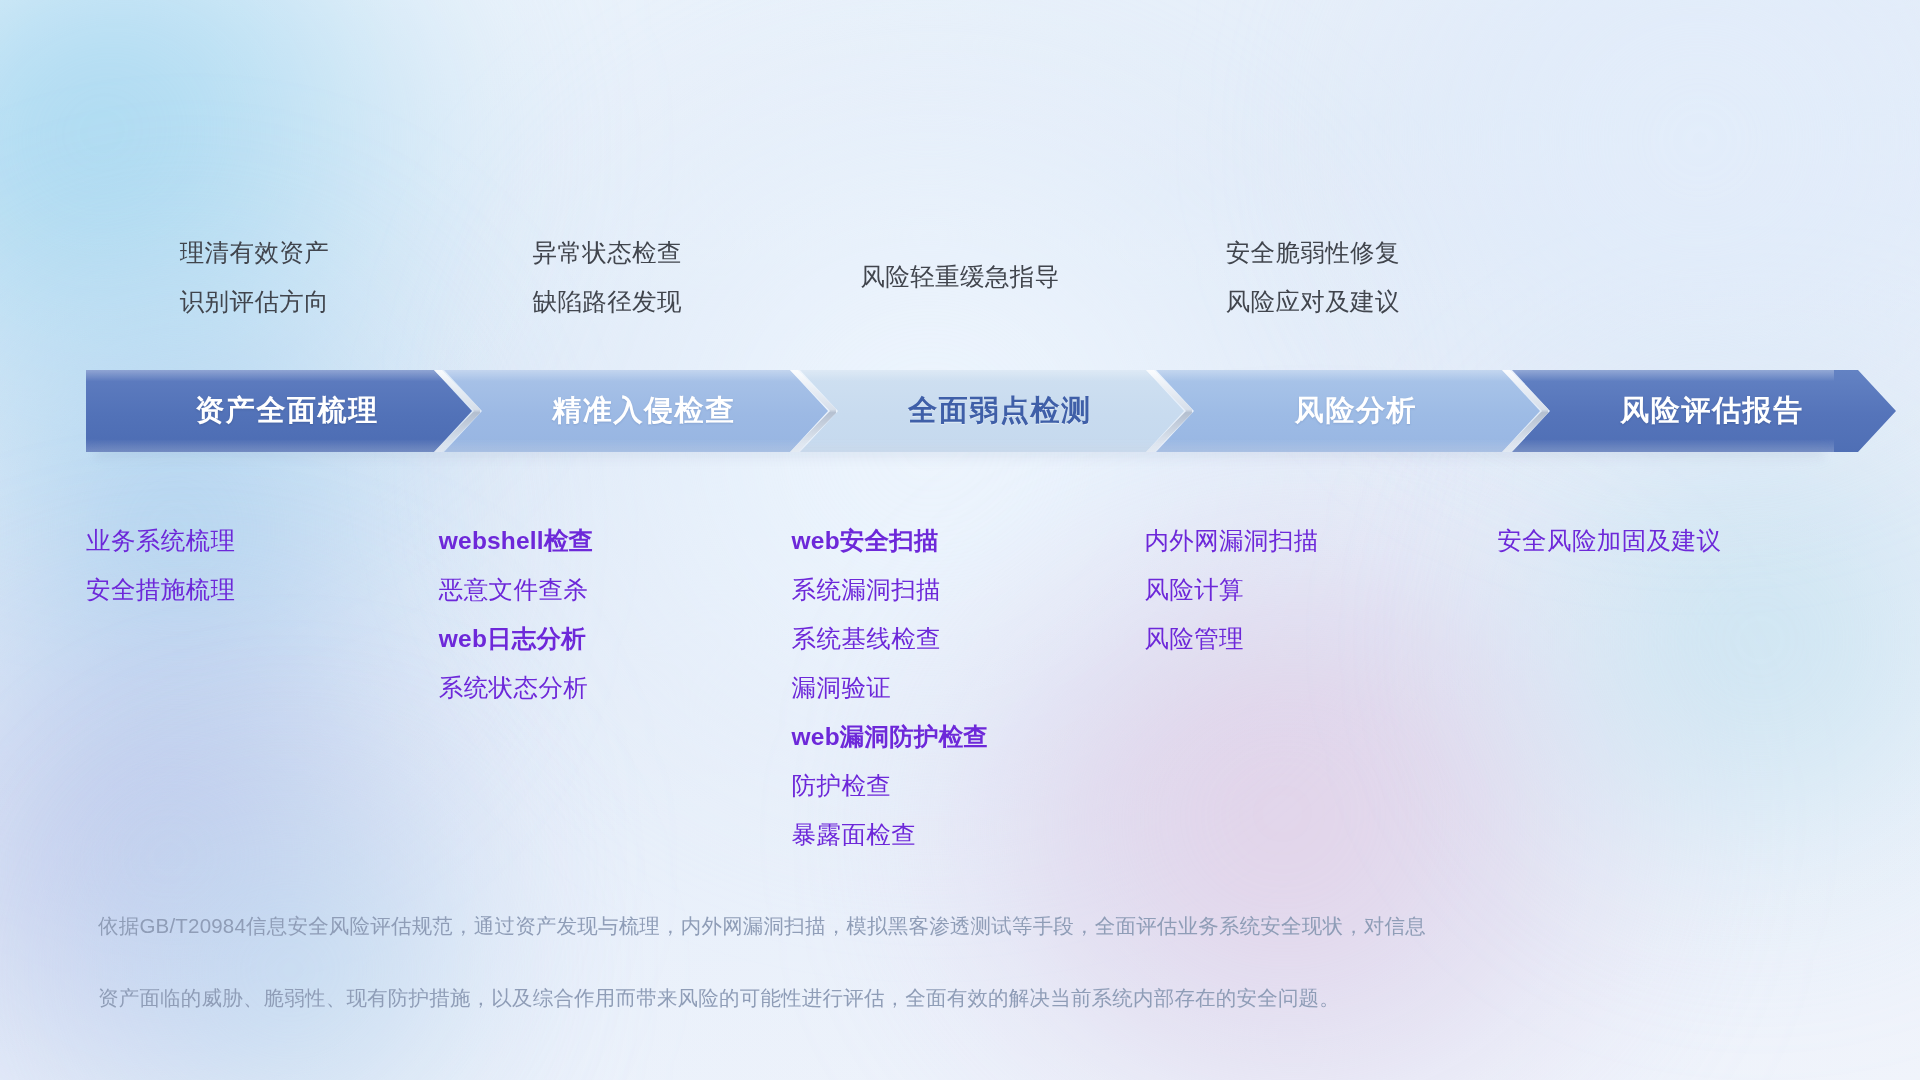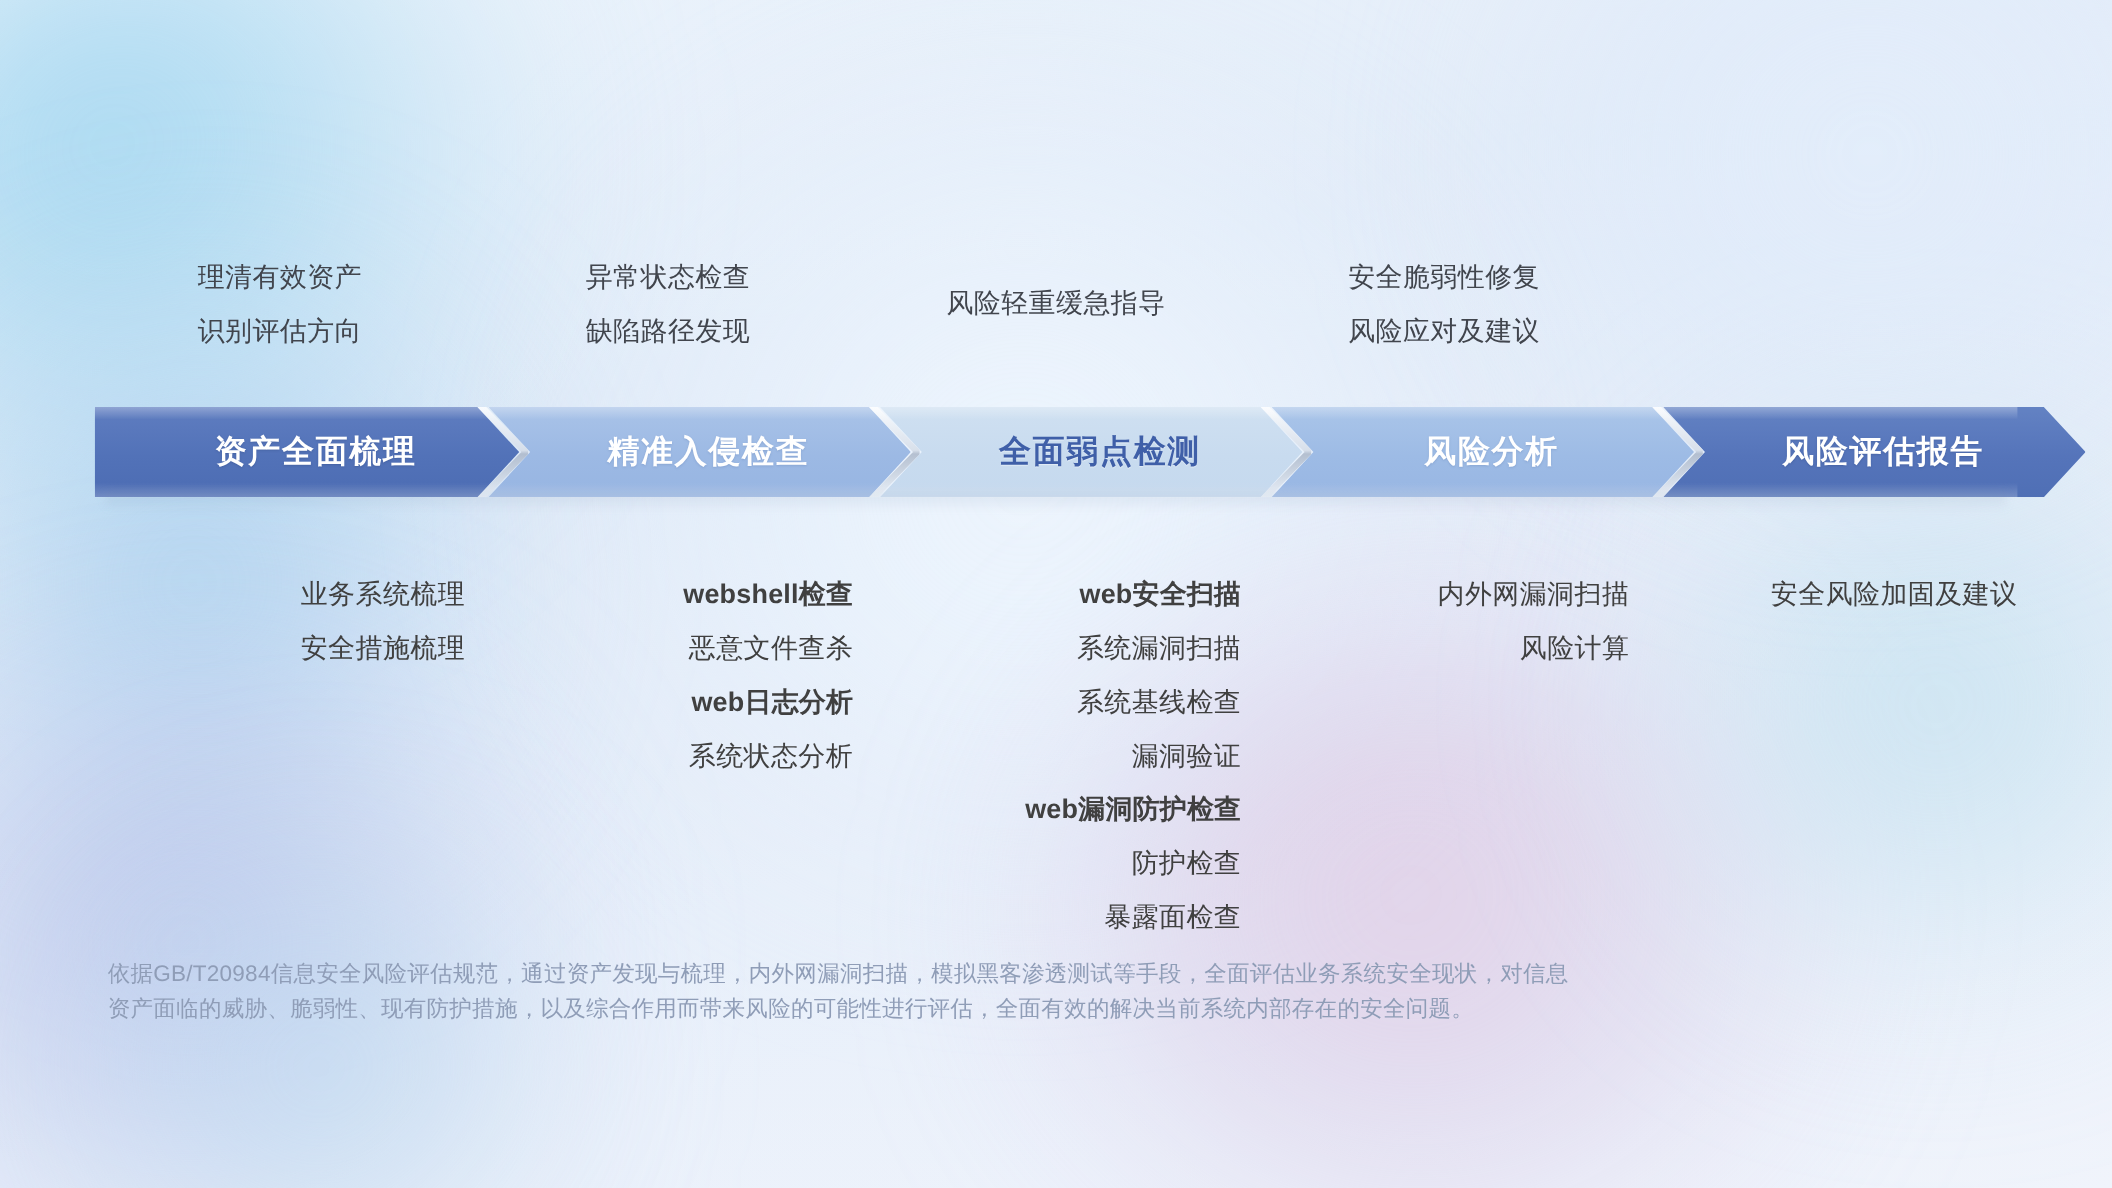--- a/index.html
+++ b/index.html
@@ -170,43 +170,43 @@
   #band-shadow {
     position: absolute; left: 10px; top: 78px; width: 1728px; height: 16px;
     pointer-events: none;
     background: linear-gradient(180deg, rgba(120,140,175,.16) 0%, rgba(120,140,175,0) 100%);
     filter: blur(4px);
   }
 
   
   #bottom-labels { top: 516px; align-items: start; }
   .bot-col {
-    text-align: right;
-    color: #404040;
+    text-align: left;
+    color: #6d28d9;
     font-size: 24.5px;
     line-height: 49px;
     letter-spacing: 0.4px;
     white-space: nowrap;
   }
   .bot-col .line { display: block; }
   .bot-col .line.bolded { font-weight: bold; letter-spacing: 0.2px; }
   .bot-col .line.bolded .cn { font-weight: bold; }
 
   
   #footer {
     position: absolute;
     left: 98px;
     top: 870px;
     width: 1420px;
     color: #8f9db7;
     font-size: 20.5px;
     line-height: 32px;
     letter-spacing: 0.2px;
   }
-  #footer .line { display: block; }
+  #footer .line { display: block; margin-top: 40px; }
 </style>
 </head>
 <body>
 
 <div id="bg-root">
   <div class="blob blob-a"></div>
   <div class="blob blob-b"></div>
   <div class="blob blob-c"></div>
   <div class="blob blob-d"></div>
   <div class="blob blob-e"></div>
@@ -292,20 +292,21 @@
       <span class="line">系统基线检查</span>
       <span class="line">漏洞验证</span>
       <span class="line bolded"><span>web</span><span class="cn">漏洞防护检查</span></span>
       <span class="line">防护检查</span>
       <span class="line">暴露面检查</span>
     </div>
 
     <div class="bot-col">
       <span class="line">内外网漏洞扫描</span>
       <span class="line">风险计算</span>
+      <span class="line">风险管理</span>
     </div>
 
     <div class="bot-col">
       <span class="line">安全风险加固及建议</span>
     </div>
   </div>
 
   <div id="footer">
     <span class="line">依据GB/T20984信息安全风险评估规范，通过资产发现与梳理，内外网漏洞扫描，模拟黑客渗透测试等手段，全面评估业务系统安全现状，对信息</span>
     <span class="line">资产面临的威胁、脆弱性、现有防护措施，以及综合作用而带来风险的可能性进行评估，全面有效的解决当前系统内部存在的安全问题。</span>

